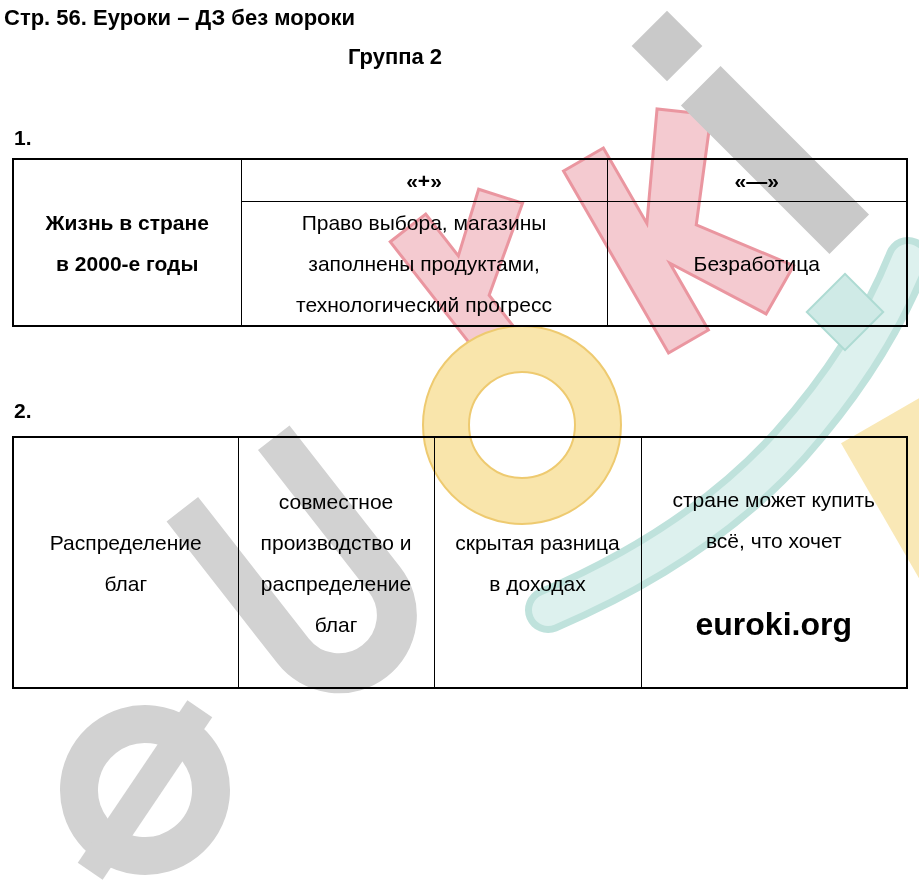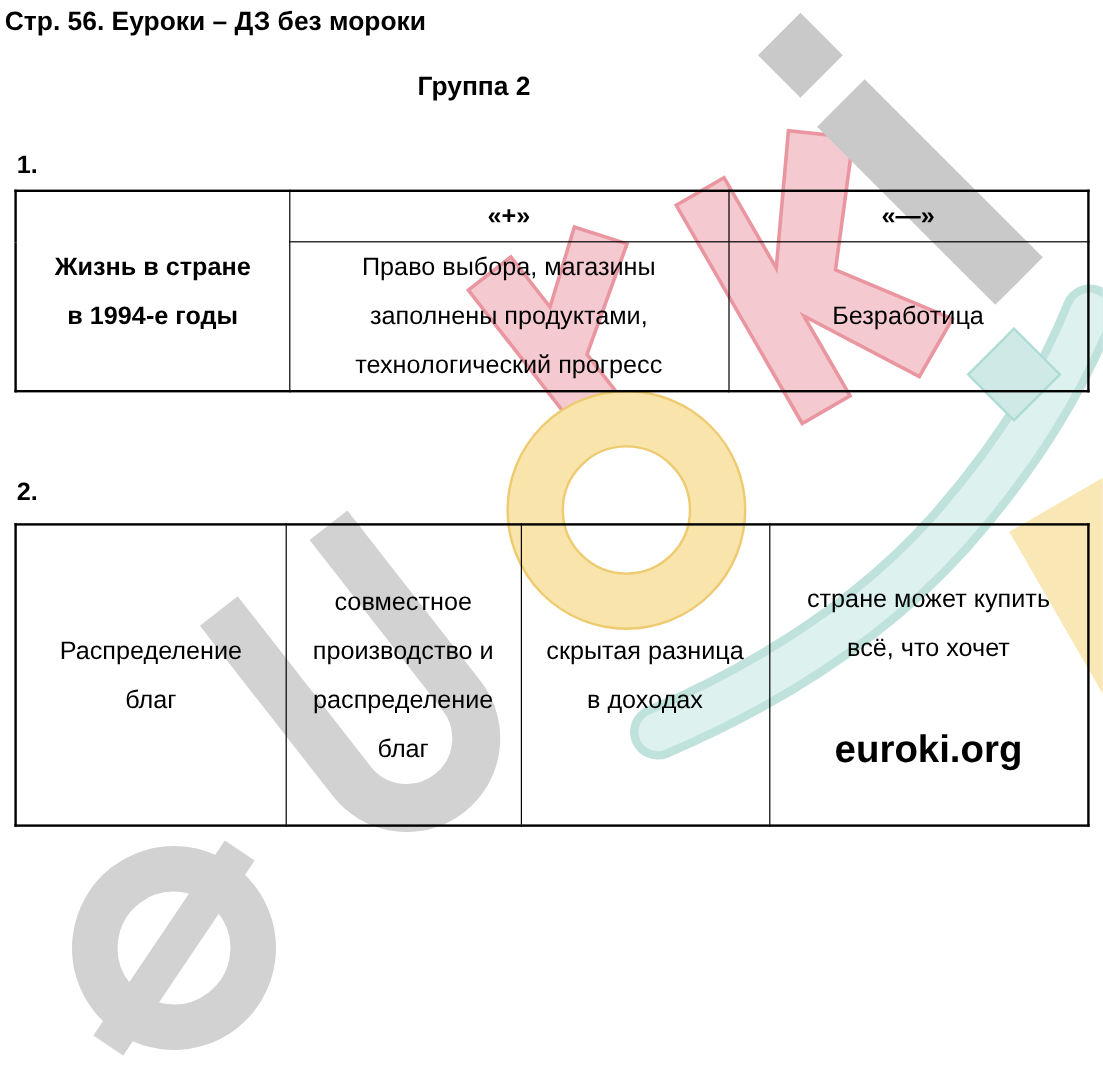--- a/index.html
+++ b/index.html
@@ -4,21 +4,21 @@
 <style>
   html,body{margin:0;padding:0;}
   body{
     width:919px;height:895px;position:relative;background:#ffffff;
     font-family:"Liberation Sans",sans-serif;color:#000;overflow:hidden;
   }
   .watermark{position:absolute;left:0;top:0;z-index:0;}
   .content{position:absolute;left:0;top:0;width:790px;height:895px;z-index:1;}
 
   .page-title{position:absolute;left:4px;top:5px;font-size:22px;font-weight:bold;white-space:nowrap;}
-  .group-heading{position:absolute;left:0;right:0;top:44px;text-align:center;font-size:22px;font-weight:bold;margin-top:15px;}
+  .group-heading{position:absolute;left:0;right:0;top:44px;text-align:center;font-size:22px;font-weight:bold;}
   .sec-num{position:absolute;left:14px;font-size:21px;font-weight:bold;}
   #sec1{top:126px;}
   #sec2{top:399px;}
 
   table{border-collapse:collapse;table-layout:fixed;position:absolute;left:12px;background:transparent;}
   #table1{top:158px;width:894px;}
   #table2{top:436px;width:894px;}
   td{
     border:1px solid #000;text-align:center;vertical-align:middle;
     padding:0 4px;font-size:21px;line-height:41px;white-space:pre-line;
@@ -89,21 +89,21 @@
 
   <table id="table1">
     <colgroup>
         <col style="width:228px">
         <col style="width:366px">
         <col style="width:300px">
       </colgroup>
     <tbody>
         <tr style="height:40px">
       <td rowspan="2" class="bold" style="height:161px">Жизнь в стране
-в 1994-е годы</td>
+в 2000-е годы</td>
       <td class="bold">«+»</td>
       <td class="bold">«—»</td>
     </tr>
     <tr style="height:121px">
       <td>Право выбора, магазины
 заполнены продуктами,
 технологический прогресс</td>
       <td>Безработица</td>
     </tr>
   </tbody>

